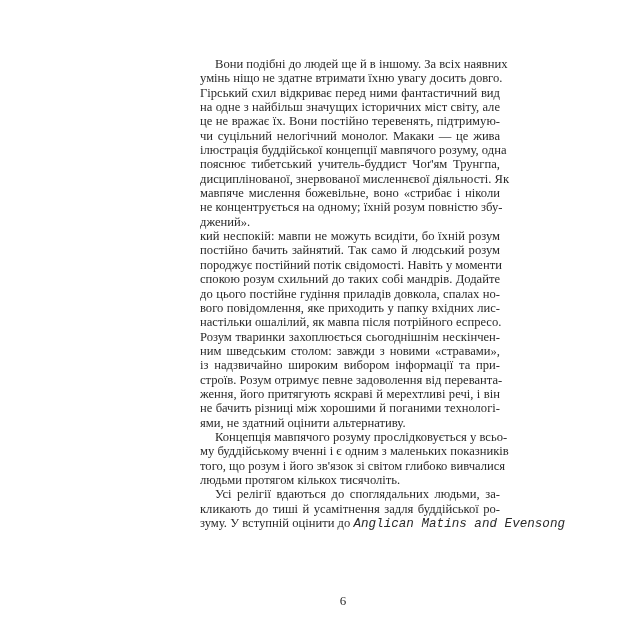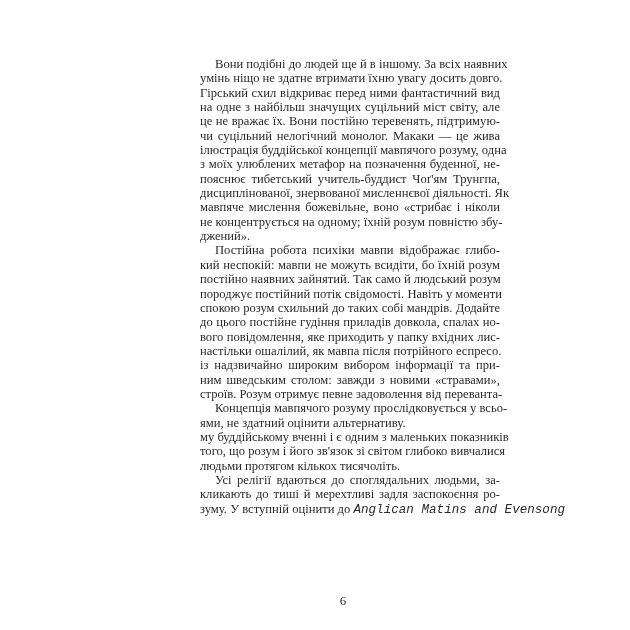--- a/index.html
+++ b/index.html
@@ -27,48 +27,49 @@
 </style>
 </head>
 <body>
 
 <div class="page">
   <div class="text-block">
 
     <span class="line indent">Вони подібні до людей ще й в іншому. За всіх наявних</span>
     <span class="line">умінь ніщо не здатне втримати їхню увагу досить довго.</span>
     <span class="line">Гірський схил відкриває перед ними фантастичний вид</span>
-    <span class="line">на одне з найбільш значущих суцільний міст світу, але</span>
+    <span class="line">на одне з найбільш значущих історичних міст світу, але</span>
     <span class="line">це не вражає їх. Вони постійно теревенять, підтримую-</span>
     <span class="line">чи суцільний нелогічний монолог. Макаки — це жива</span>
     <span class="line">ілюстрація буддійської концепції мавпячого розуму, одна</span>
-    <span class="line">з моїх улюблених метафор на позначення буденної, не-</span>
     <span class="line">пояснює тибетський учитель-буддист Чоґ'ям Трунгпа,</span>
     <span class="line">дисциплінованої, знервованої мисленнєвої діяльності. Як</span>
     <span class="line">мавпяче мислення божевільне, воно «стрибає і ніколи</span>
     <span class="line">не концентрується на одному; їхній розум повністю збу-</span>
     <span class="line last">джений».</span>
 
-    <span class="line indent">Постійна робота психіки мавпи відображає глибо-</span>
     <span class="line">кий неспокій: мавпи не можуть всидіти, бо їхній розум</span>
-    <span class="line">постійно наявних зайнятий. Так само й людський розум</span>
+    <span class="line">постійно бачить зайнятий. Так само й людський розум</span>
     <span class="line">породжує постійний потік свідомості. Навіть у моменти</span>
     <span class="line">спокою розум схильний до таких собі мандрів. Додайте</span>
     <span class="line">до цього постійне гудіння приладів довкола, спалах но-</span>
     <span class="line">вого повідомлення, яке приходить у папку вхідних лис-</span>
     <span class="line">настільки ошалілий, як мавпа після потрійного еспресо.</span>
+    <span class="line">Розум тваринки захоплюється сьогоднішнім нескінчен-</span>
+    <span class="line">ним шведським столом: завжди з новими «стравами»,</span>
     <span class="line">із надзвичайно широким вибором інформації та при-</span>
-    <span class="line">ним шведським столом: завжди з новими «стравами»,</span>
     <span class="line">строїв. Розум отримує певне задоволення від переванта-</span>
+    <span class="line">ження, його притягують яскраві й мерехтливі речі, і він</span>
+    <span class="line">не бачить різниці між хорошими й поганими технологі-</span>
+    <span class="line last">ями, не здатний оцінити альтернативу.</span>
+
     <span class="line indent">Концепція мавпячого розуму прослідковується у всьо-</span>
-
-    <span class="line last">ями, не здатний оцінити альтернативу.</span>
     <span class="line">му буддійському вченні і є одним з маленьких показників</span>
     <span class="line">того, що розум і його зв'язок зі світом глибоко вивчалися</span>
     <span class="line last">людьми протягом кількох тисячоліть.</span>
 
     <span class="line indent">Усі релігії вдаються до споглядальних людьми, за-</span>
-    <span class="line">кликають до тиші й мерехтливі задля заспокоєння ро-</span>
+    <span class="line">кликають до тиші й усамітнення задля буддійської ро-</span>
     <span class="line"><span>зуму. У вступній оцінити до </span><em>Anglican Matins and Evensong</em></span>
   </div>
 
   <div class="page-number">6</div>
 </div>
 
 </body></html>

